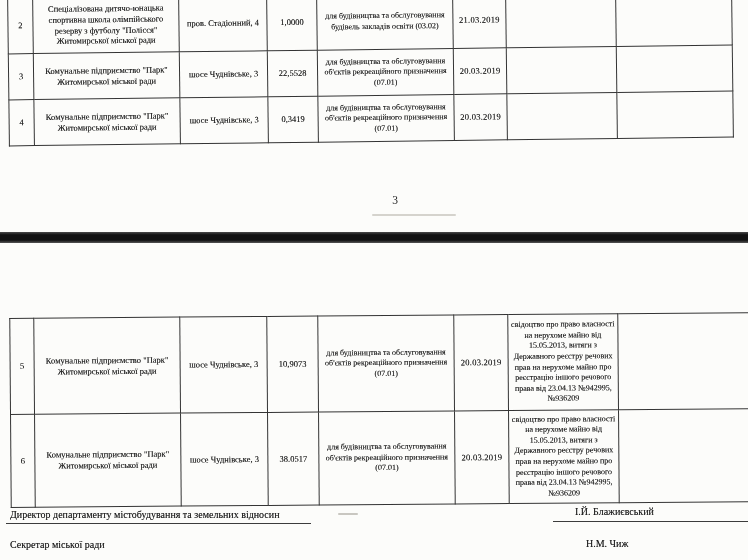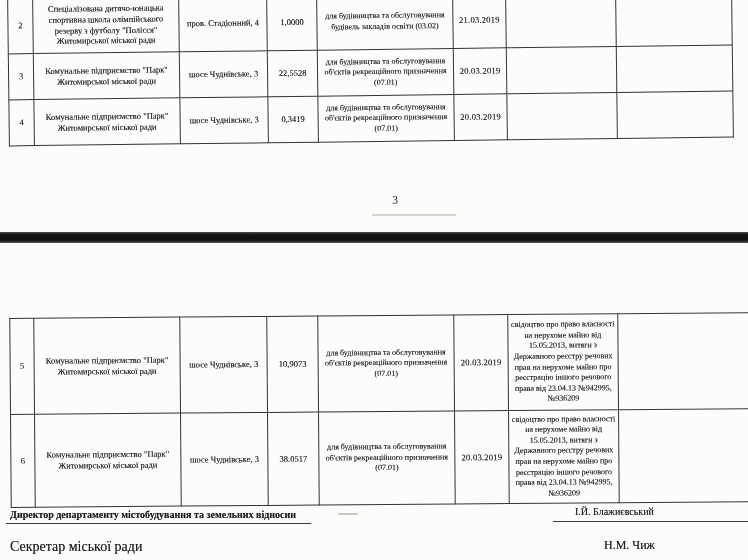--- a/index.html
+++ b/index.html
@@ -39,34 +39,33 @@
     position:absolute;left:0;top:232px;width:748px;height:11px;
     background:linear-gradient(180deg,#4a4a4a 0%,#121212 26%,#121212 74%,#565656 100%);
   }
   .smudge1{position:absolute;left:372px;top:214px;width:84px;height:2px;background:#d5d3cd;border-radius:2px;}
   .smudge2{position:absolute;left:338px;top:513px;width:20px;height:2px;background:#c9c7c1;border-radius:2px;}
   .sig-title-1{
     position:absolute;left:6px;top:509px;width:301px;
     border-bottom:1px solid #3c3c3c;
     font-size:10px;padding:0 0 3px 4px;white-space:nowrap;
     text-shadow:0 0 0.4px rgba(20,20,20,.55);
-    font-weight:bold;
   }
   .sig-name-1{
     position:absolute;left:553px;top:506px;width:195px;
     border-bottom:1px solid #3c3c3c;
     font-size:10px;padding:0 0 4px 22px;white-space:nowrap;
     text-shadow:0 0 0.4px rgba(20,20,20,.55);
   }
   .sig-title-2{
-    position:absolute;left:10px;top:539px;font-size:14px;white-space:nowrap;
+    position:absolute;left:10px;top:539px;font-size:10px;white-space:nowrap;
     text-shadow:0 0 0.4px rgba(20,20,20,.55);
   }
   .sig-name-2{
-    position:absolute;left:604px;top:538px;font-size:12px;white-space:nowrap;
+    position:absolute;left:586px;top:538px;font-size:10px;white-space:nowrap;
     text-shadow:0 0 0.4px rgba(20,20,20,.55);
   }
 </style>
 </head>
 <body>
 
 <table class="doc-table t-top">
   <colgroup>
     <col style="width:25px">
       <col style="width:146px">

